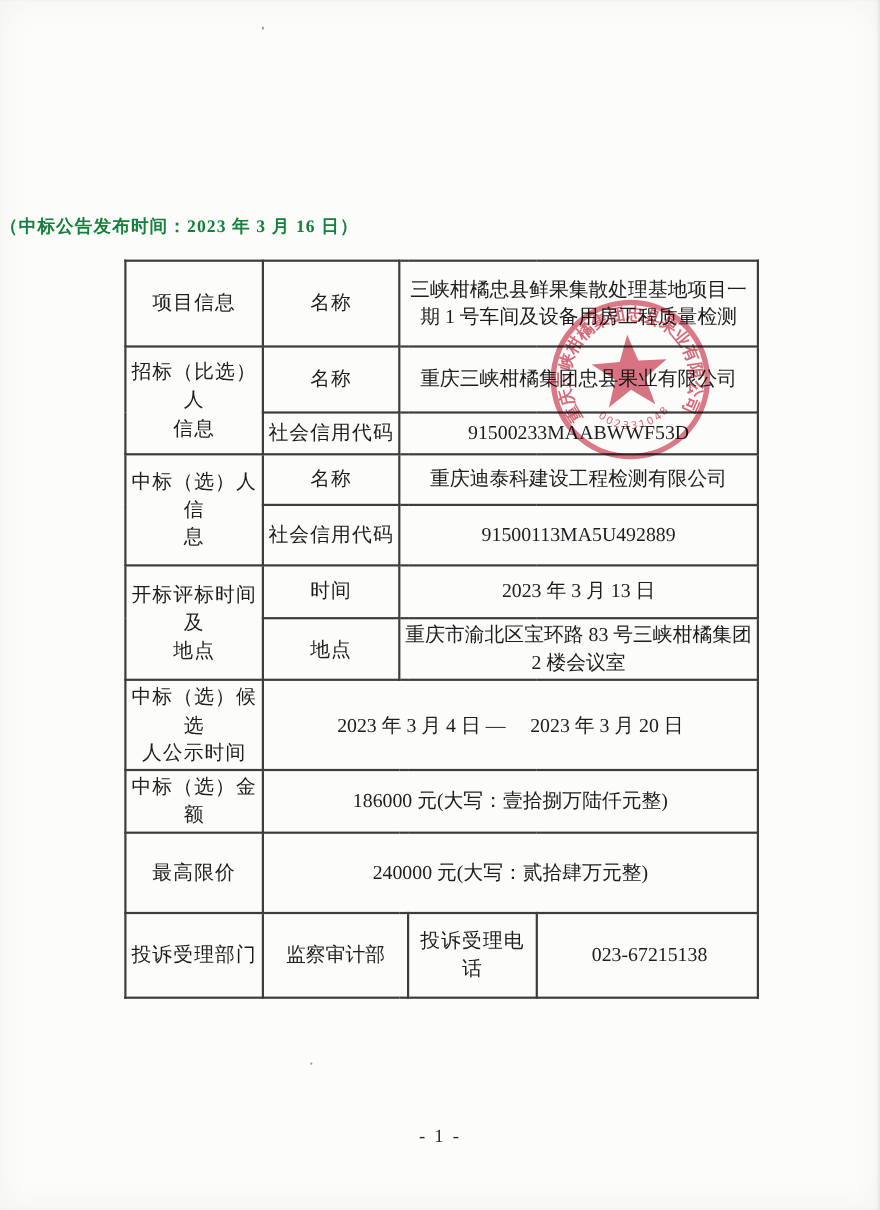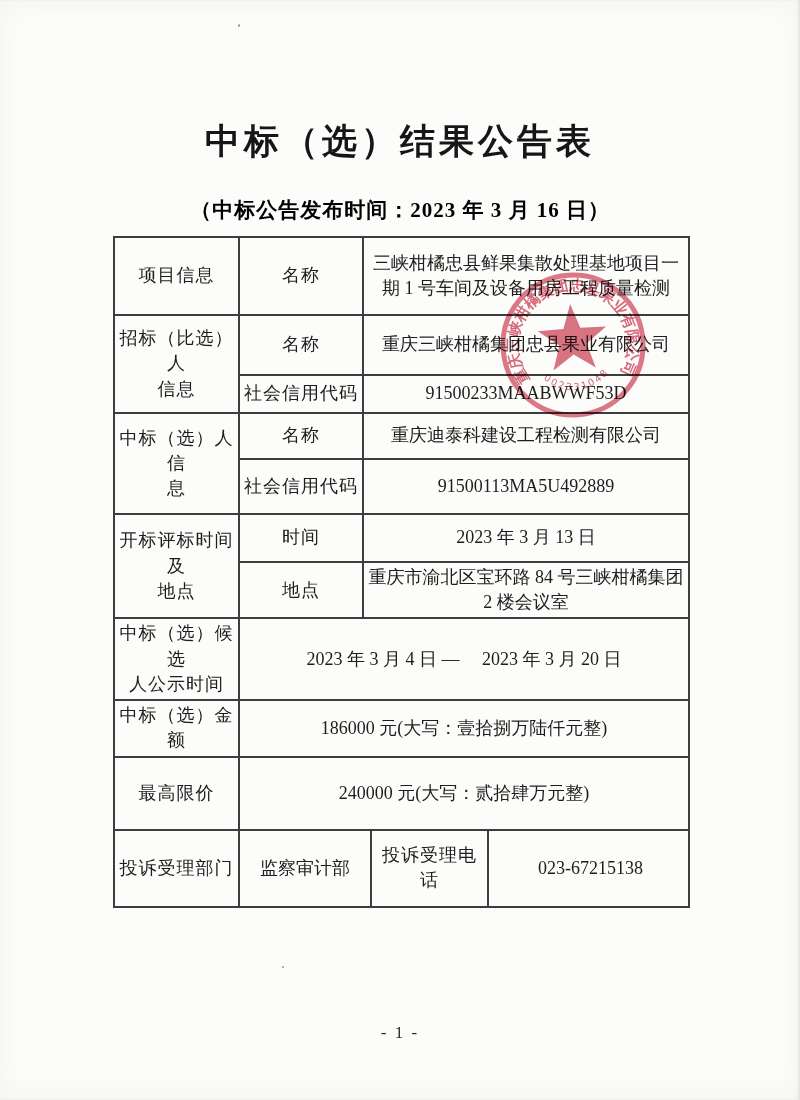--- a/index.html
+++ b/index.html
@@ -19,24 +19,23 @@
   .title{
     position:absolute;top:118px;left:0;width:100%;
     text-align:center;
     font-size:35px;font-weight:bold;
     letter-spacing:4px;
     color:#161616;
     margin:0;
   }
   .subtitle{
     position:absolute;top:196px;left:0;width:100%;
-    text-align:center;
-    font-size:21px;font-weight:bold;
+    font-size:16px;font-weight:bold;
     letter-spacing:1px;
-    color:#000000;
+    color:#15803d;
   }
   table.result-table{
     position:absolute;left:113px;top:236px;
     width:575px;
     border-collapse:collapse;
     table-layout:fixed;
   }
   table.result-table td{
     border:2px solid #3d3d3d;
     vertical-align:middle;
@@ -66,21 +65,20 @@
   }
   .speck1,.speck2{position:absolute;background:#9a9a9a;border-radius:50%;}
   .speck1{width:2px;height:3px;left:238px;top:24px;}
   .speck2{width:2px;height:2px;left:282px;top:966px;}
 </style>
 </head>
 <body>
 
 <div class="page">
 
-  <h1 class="title">中标（选）结果公告表</h1>
   <div class="subtitle">（中标公告发布时间：2023 年 3 月 16 日）</div>
 
   <table class="result-table">
     <colgroup>
       <col style="width:125px">
         <col style="width:124px">
         <col style="width:8px">
         <col style="width:117px">
         <col style="width:201px">
     </colgroup>
@@ -111,21 +109,21 @@
         <td colspan="3" class="val">91500113MA5U492889</td>
       </tr>
       <tr style="height:48px">
         <td rowspan="2" class="lbl">开标评标时间及
 地点</td>
         <td class="lbl">时间</td>
         <td colspan="3" class="val">2023 年 3 月 13 日</td>
       </tr>
       <tr style="height:55px">
         <td class="lbl">地点</td>
-        <td colspan="3" class="val">重庆市渝北区宝环路 84 号三峡柑橘集团 2 楼会议室</td>
+        <td colspan="3" class="val">重庆市渝北区宝环路 83 号三峡柑橘集团 2 楼会议室</td>
       </tr>
       <tr style="height:74px">
         <td class="lbl">中标（选）候选
 人公示时间</td>
         <td colspan="4" class="val left">2023 年 3 月 4 日 — 　2023 年 3 月 20 日</td>
       </tr>
       <tr style="height:57px">
         <td class="lbl">中标（选）金额</td>
         <td colspan="4" class="val left">186000 元(大写：壹拾捌万陆仟元整)</td>
       </tr>

